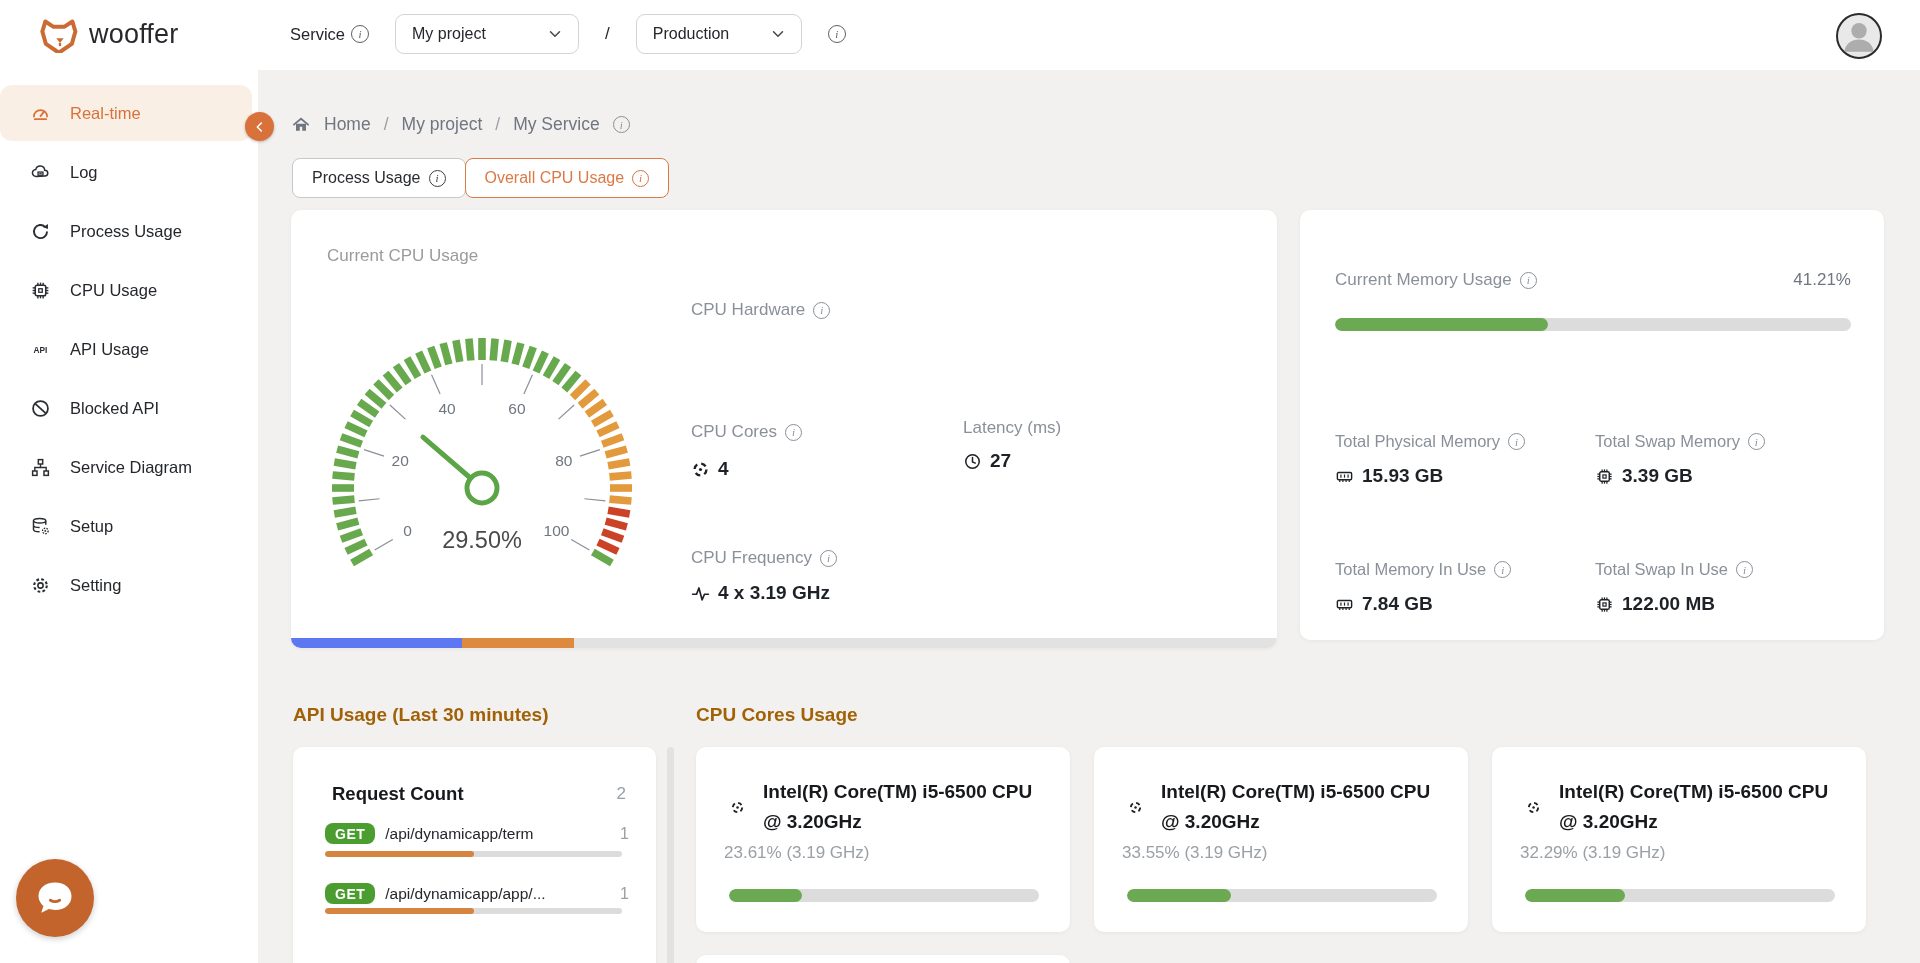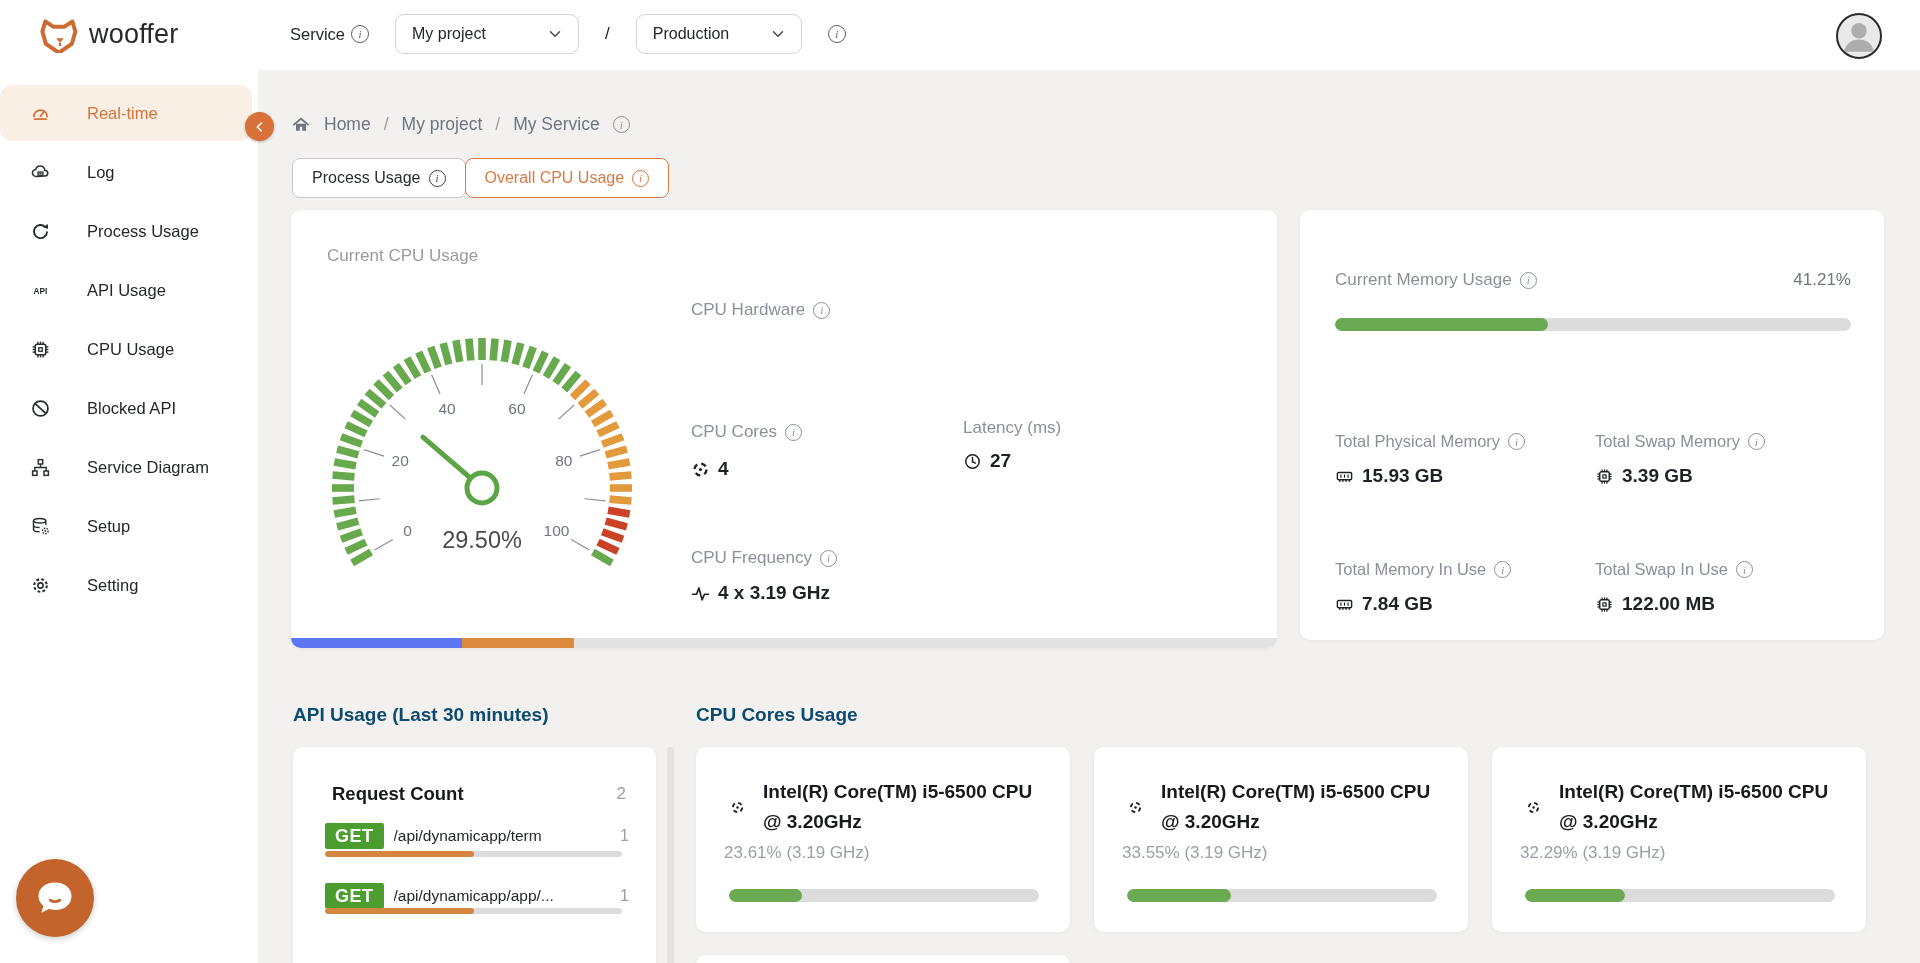--- a/index.html
+++ b/index.html
@@ -23,21 +23,21 @@
           font-size:11px; font-style:italic; font-family:"Liberation Serif",serif;
           color:#5c6166; flex:0 0 auto; }
   .info.small { width:17px; height:17px; }
   .info.orange { border-color:#D9713A; color:#D9713A; }
   .info.gray { border-color:#8A9099; color:#8A9099; }
   .avatar { position:absolute; right:38px; top:13px; width:46px; height:46px; border-radius:50%;
             border:2px solid #2b2b2b; background:#E9E9E9; overflow:hidden; cursor:pointer; }
 
   
   .sidebar { position:absolute; left:0; top:70px; width:258px; height:893px; background:#fff; z-index:3; padding-top:14px; }
-  .side-item { height:59px; display:flex; align-items:center; padding-left:30px; gap:36px;
+  .side-item { height:59px; display:flex; align-items:center; padding-left:30px; gap:19px;
                font-size:16.5px; color:#24272B; cursor:pointer; position:relative; }
   .side-item .ic { width:21px; height:21px; color:#2a2d31; flex:0 0 auto; }
   .side-item.active { color:#D9713A; }
   .side-item.active .ic { color:#D9713A; }
   .side-item.active::before { content:""; position:absolute; left:0; top:1px; width:252px; height:56px;
                background:#FAEFE5; border-radius:12px; z-index:-1; }
   .collapse-btn { position:absolute; left:245px; top:112px; width:29px; height:29px; border-radius:50%;
                background:#D9713A; color:#fff; display:flex; align-items:center; justify-content:center;
                z-index:6; cursor:pointer; box-shadow:0 1px 3px rgba(0,0,0,.25); }
 
@@ -75,28 +75,28 @@
 
   
   .mem-head { position:absolute; left:35px; right:33px; top:60px; display:flex; align-items:center; justify-content:space-between; }
   .mem-pct { font-size:17px; color:#6F7680; }
   .bar { background:#DCDCDC; border-radius:8px; overflow:hidden; }
   .bar-fill-green { height:100%; background:#6BAA52; border-radius:8px; }
   .bar-fill-orange { height:100%; background:#D5853F; border-radius:8px; }
   .mem-bar { position:absolute; left:35px; top:108px; width:516px; height:13px; }
 
   
-  .section-title { position:absolute; font-size:19px; font-weight:bold; color:#0c4a6e; }
+  .section-title { position:absolute; font-size:19px; font-weight:bold; color:#a16207; }
   .api-card { left:35px; top:677px; width:363px; height:302px; }
   .api-title-row { position:absolute; left:39px; right:30px; top:36px; display:flex; justify-content:space-between; align-items:center;gap:8px; }
   .api-title { font-size:18.5px; font-weight:bold; color:#17191C; }
   .api-total { font-size:17px; color:#9AA0A6; }
   .api-row-head { position:absolute; left:32px; right:27px; display:flex; align-items:center; gap:10px; }
-  .get-badge { background:#4C9D2F; color:#fff; font-size:18px; font-weight:bold; letter-spacing:.5px;
-               border-radius:2px; padding:2.5px 10px; }
+  .get-badge { background:#4C9D2F; color:#fff; font-size:14px; font-weight:bold; letter-spacing:.5px;
+               border-radius:8px; padding:2.5px 10px; }
   .api-path { font-size:15.5px; color:#24272B; flex:1; white-space:nowrap; overflow:hidden; }
   .api-count { font-size:16px; color:#9AA0A6; }
   .api-bar { position:absolute; left:32px; width:297px; height:6px; }
   .vscroll { position:absolute; left:409px; top:677px; width:7px; height:281px; background:#E3E2E0; border-radius:4px; }
 
   .core-card { top:677px; width:374px; height:185px; }
   .core-head { position:absolute; left:34px; top:30px; display:flex; align-items:center; gap:18px; }
   .core-head .ic { width:15px; height:15px; color:#1E2227; flex:0 0 auto; }
   .core-name { font-size:19px; font-weight:bold; color:#17191C; line-height:30px; width:290px; }
   .core-usage { position:absolute; left:28px; top:96px; font-size:17px; color:#9AA0A6; }
@@ -265,29 +265,29 @@
     <span>Log</span>
   </div>
   <div class="side-item">
     <svg class="ic" viewBox="0 0 24 24">
         <use href="#i-refresh"></use>
       </svg>
     <span>Process Usage</span>
   </div>
   <div class="side-item">
     <svg class="ic" viewBox="0 0 24 24">
+        <use href="#i-chip"></use>
+      </svg>
+    <span>CPU Usage</span>
+  </div>
+  <div class="side-item">
+    <svg class="ic" viewBox="0 0 24 24">
         <use href="#i-api"></use>
       </svg>
     <span>API Usage</span>
-  </div>
-  <div class="side-item">
-    <svg class="ic" viewBox="0 0 24 24">
-        <use href="#i-chip"></use>
-      </svg>
-    <span>CPU Usage</span>
   </div>
   <div class="side-item">
     <svg class="ic" viewBox="0 0 24 24">
         <use href="#i-blocked"></use>
       </svg>
     <span>Blocked API</span>
   </div>
   <div class="side-item">
     <svg class="ic" viewBox="0 0 24 24">
         <use href="#i-diagram"></use>

